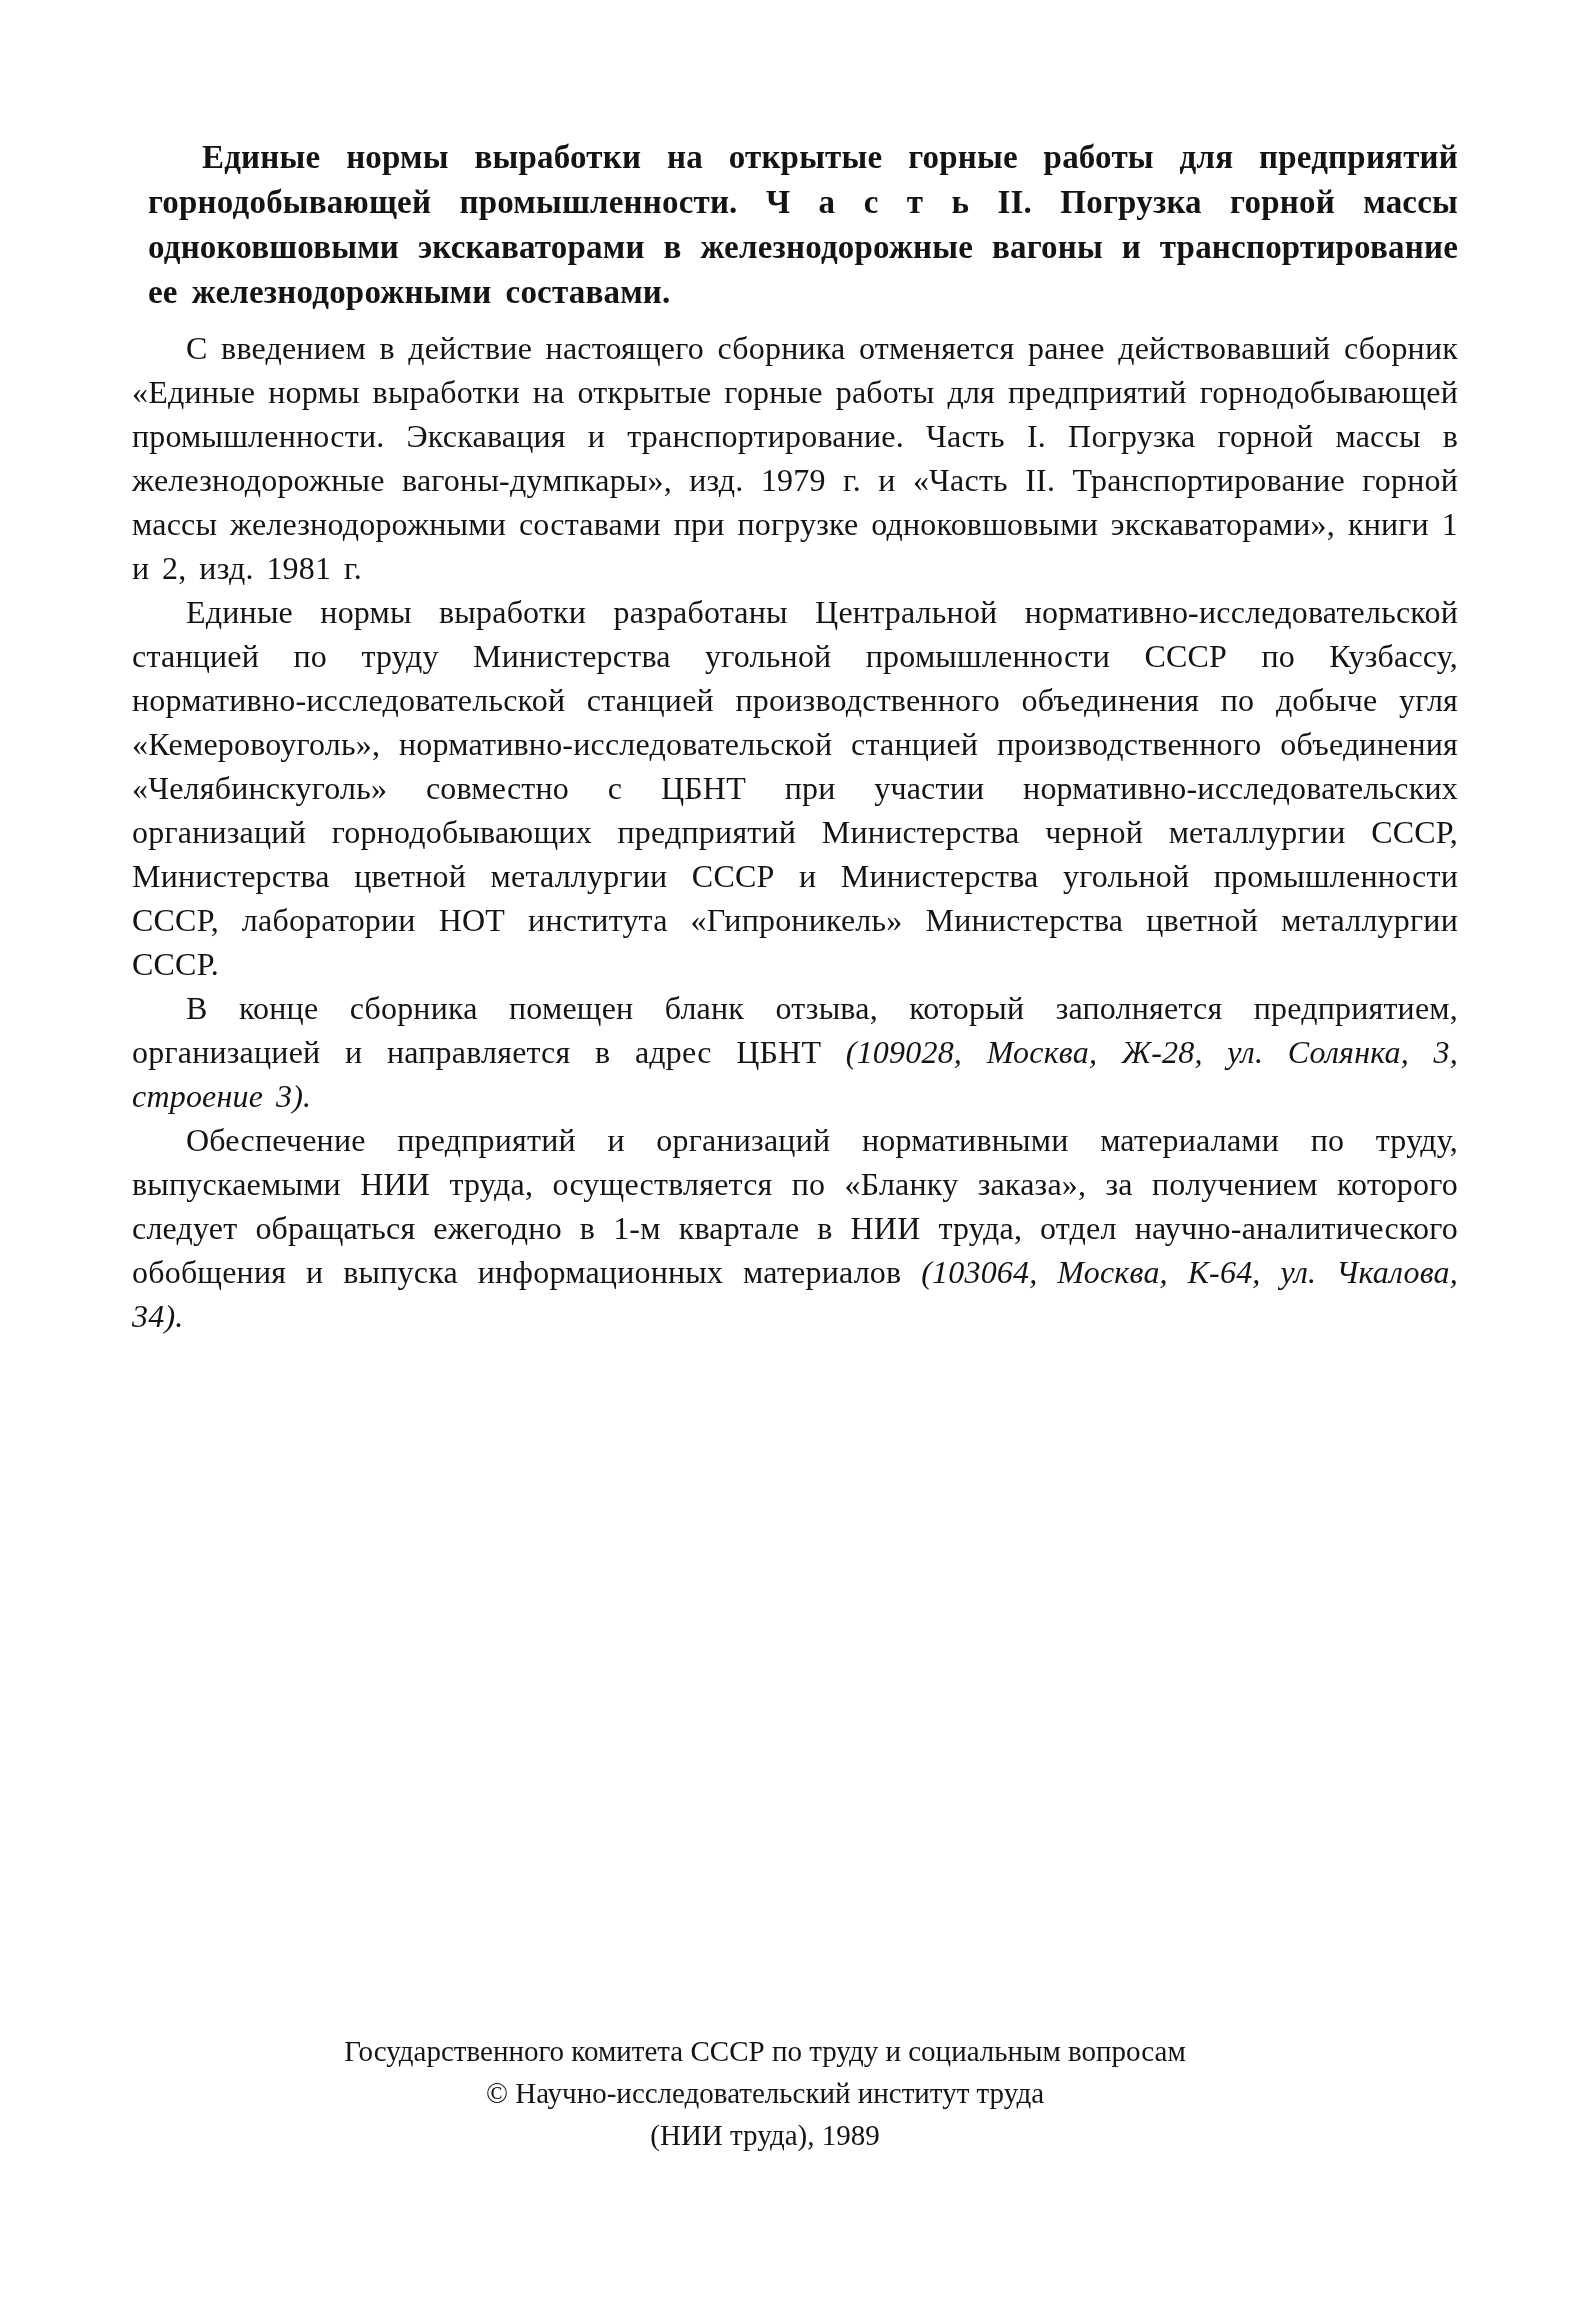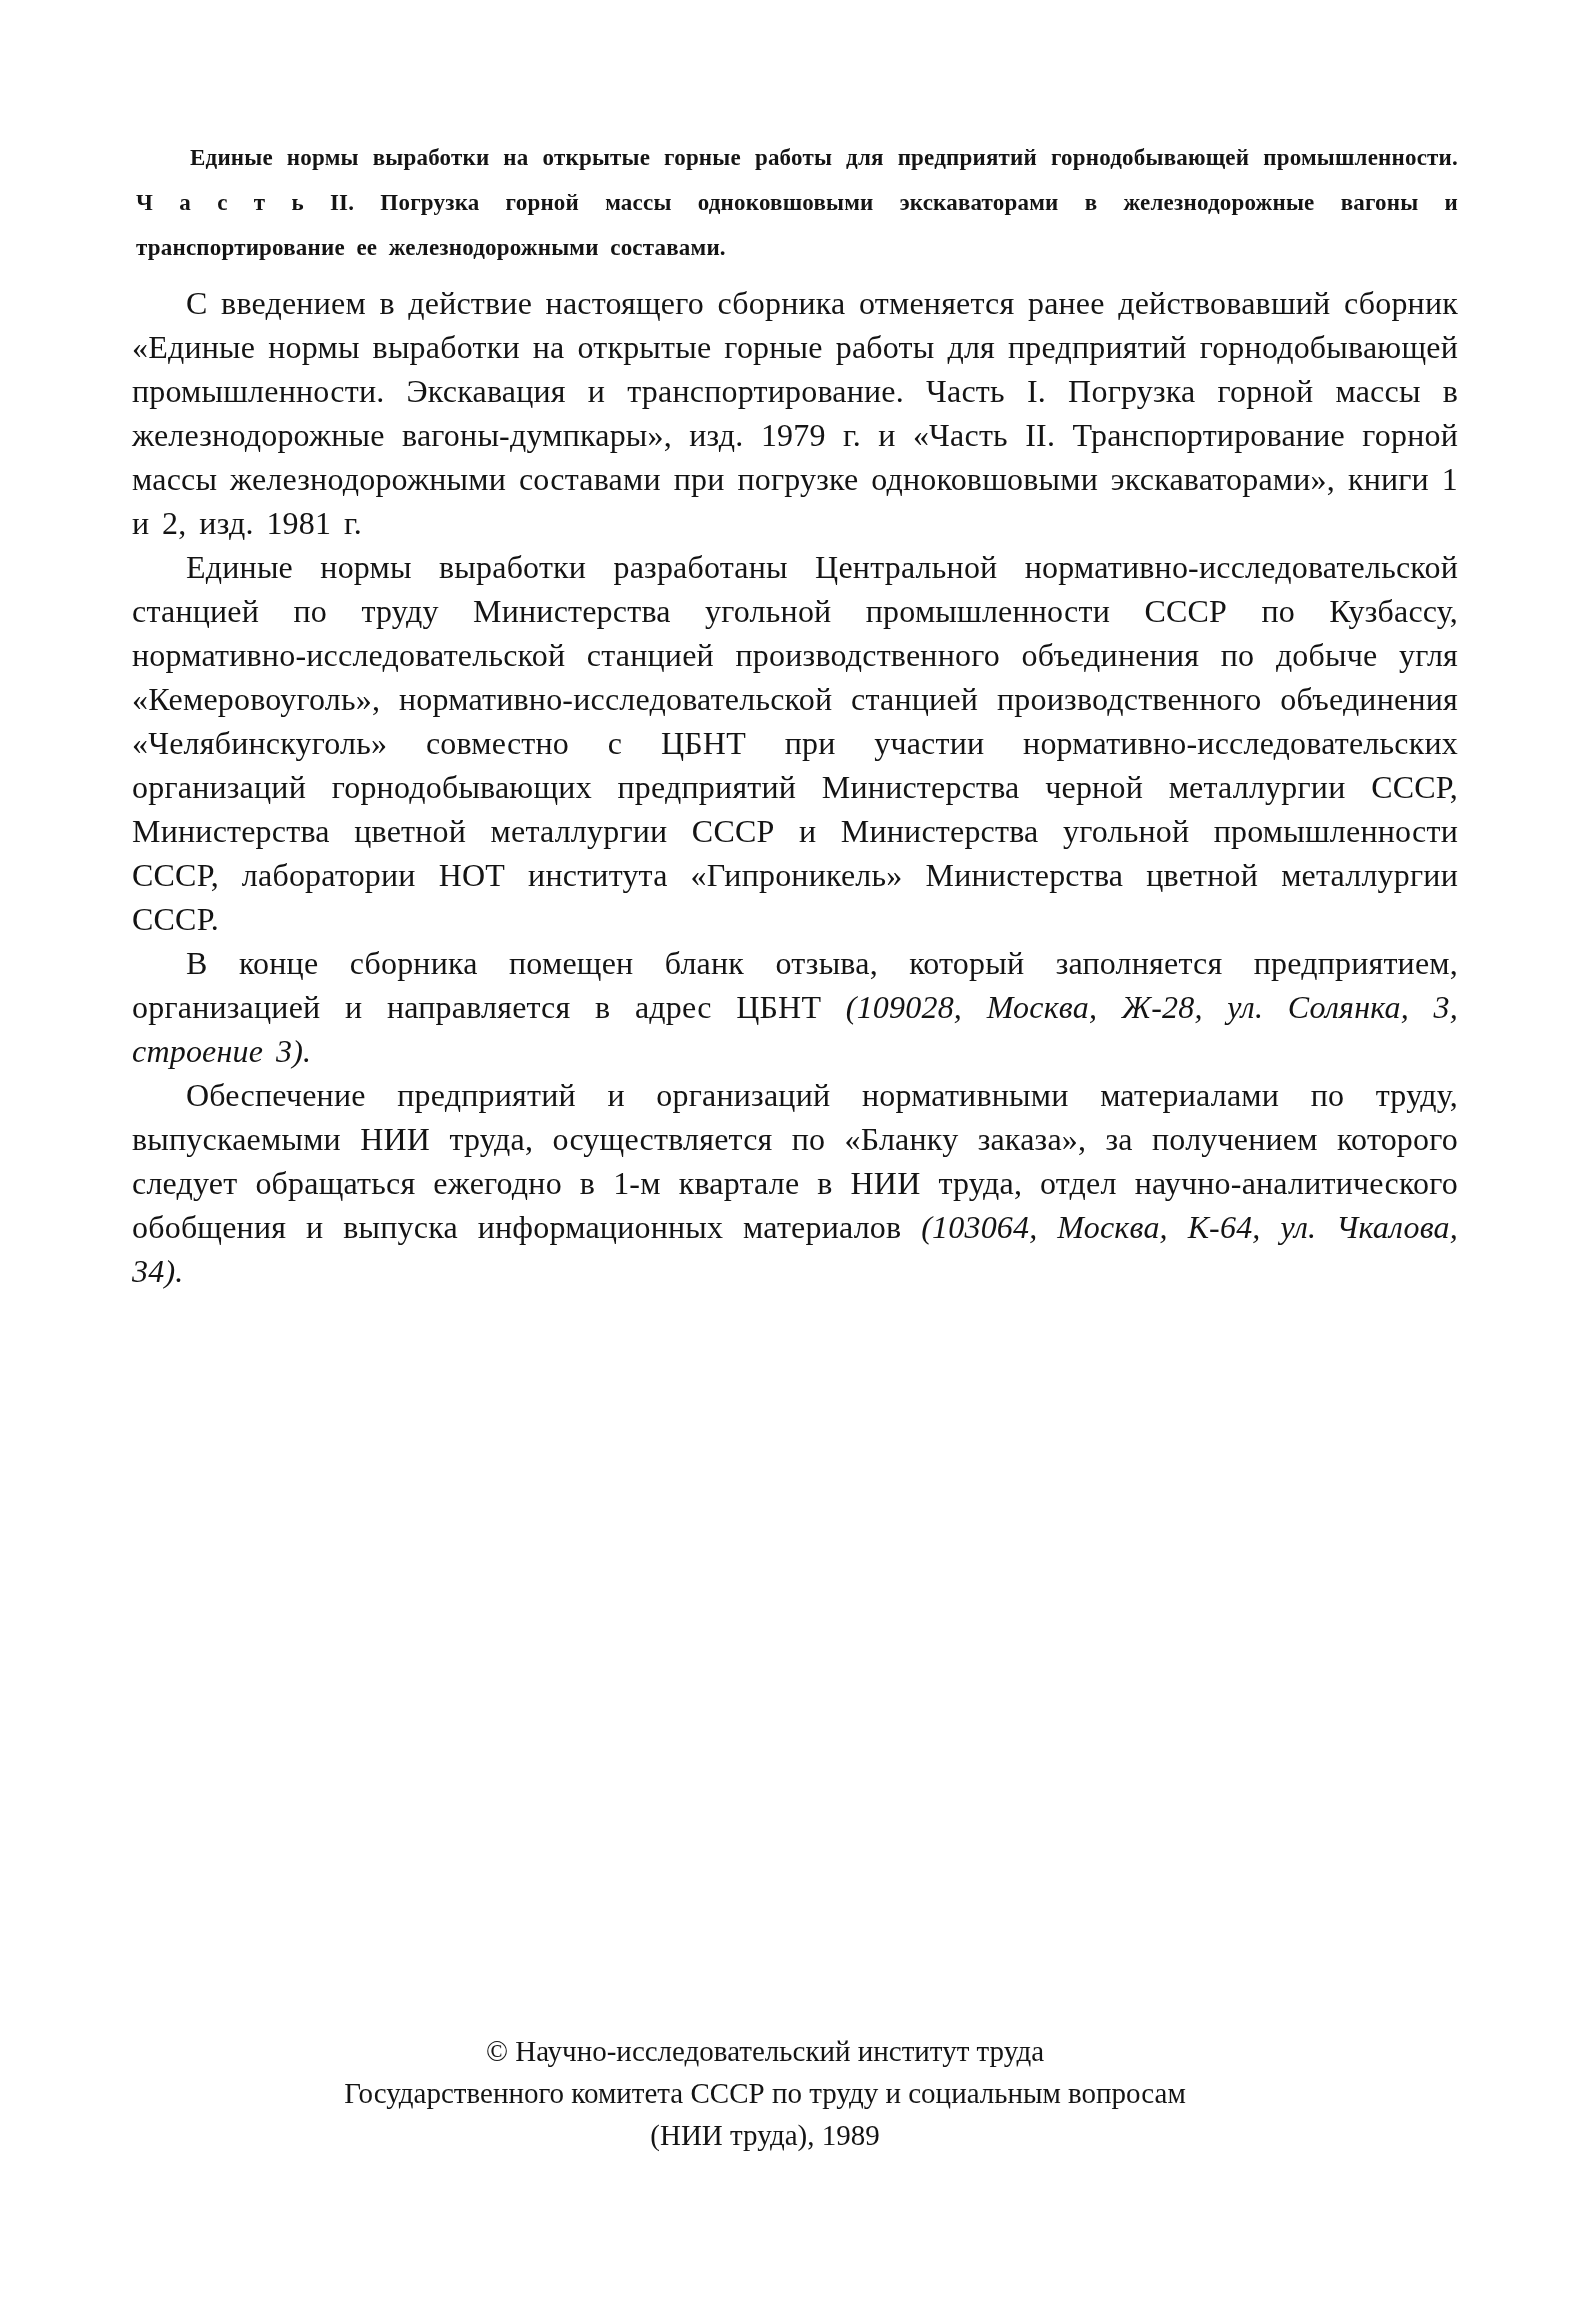--- a/index.html
+++ b/index.html
@@ -21,23 +21,23 @@
     left: 132px;
     top: 135px;
     width: 1326px;
     text-align: justify;
     font-size: 32px;
     line-height: 44px;
     letter-spacing: 0.2px;
   }
   .heading {
     font-weight: bold;
-    font-size: 23px;
+    font-size: 33px;
     line-height: 45px;
-    margin: 0 0 11px 4px;
+    margin: 0 0 11px 16px;
     text-indent: 54px;
     word-spacing: 5.6px;
   }
   .para {
     margin: 0;
     text-indent: 54px;
     word-spacing: 4.6px;
   }
   .addr {
     font-style: italic;
@@ -71,19 +71,19 @@
 
     <p class="para">Единые нормы выработки разработаны Центральной нормативно-исследовательской станцией по труду Министерства угольной промышленности СССР по Кузбассу, нормативно-исследовательской станцией производственного объединения по добыче угля «Кемеровоуголь», нормативно-исследовательской станцией производственного объединения «Челябинскуголь» совместно с ЦБНТ при участии нормативно-исследовательских организаций горнодобывающих предприятий Министерства черной металлургии СССР, Министерства цветной металлургии СССР и Министерства угольной промышленности СССР, лаборатории НОТ института «Гипроникель» Министерства цветной металлургии СССР.</p>
 
     <p class="para"><span>В конце сборника помещен бланк отзыва, который заполняется предприятием, организацией и направляется в адрес ЦБНТ </span><span class="addr">(109028, Москва, Ж-28, ул. Солянка, 3, строение 3).</span></p>
 
     <p class="para"><span>Обеспечение предприятий и организаций нормативными материалами по труду, выпускаемыми НИИ труда, осуществляется по «Бланку заказа», за получением которого следует обращаться ежегодно в 1-м квартале в НИИ труда, отдел научно-аналитического обобщения и выпуска информационных материалов </span><span class="addr">(103064, Москва, К-64, ул. Чкалова, 34).</span></p>
 
   </div>
 
   <div class="copyright">
+    <div>Государственного комитета СССР по труду и социальным вопросам</div>
     <div>© Научно-исследовательский институт труда</div>
-    <div>Государственного комитета СССР по труду и социальным вопросам</div>
     <div>(НИИ труда), 1989</div>
   </div>
 
 </div>
 
 
 </body></html>

